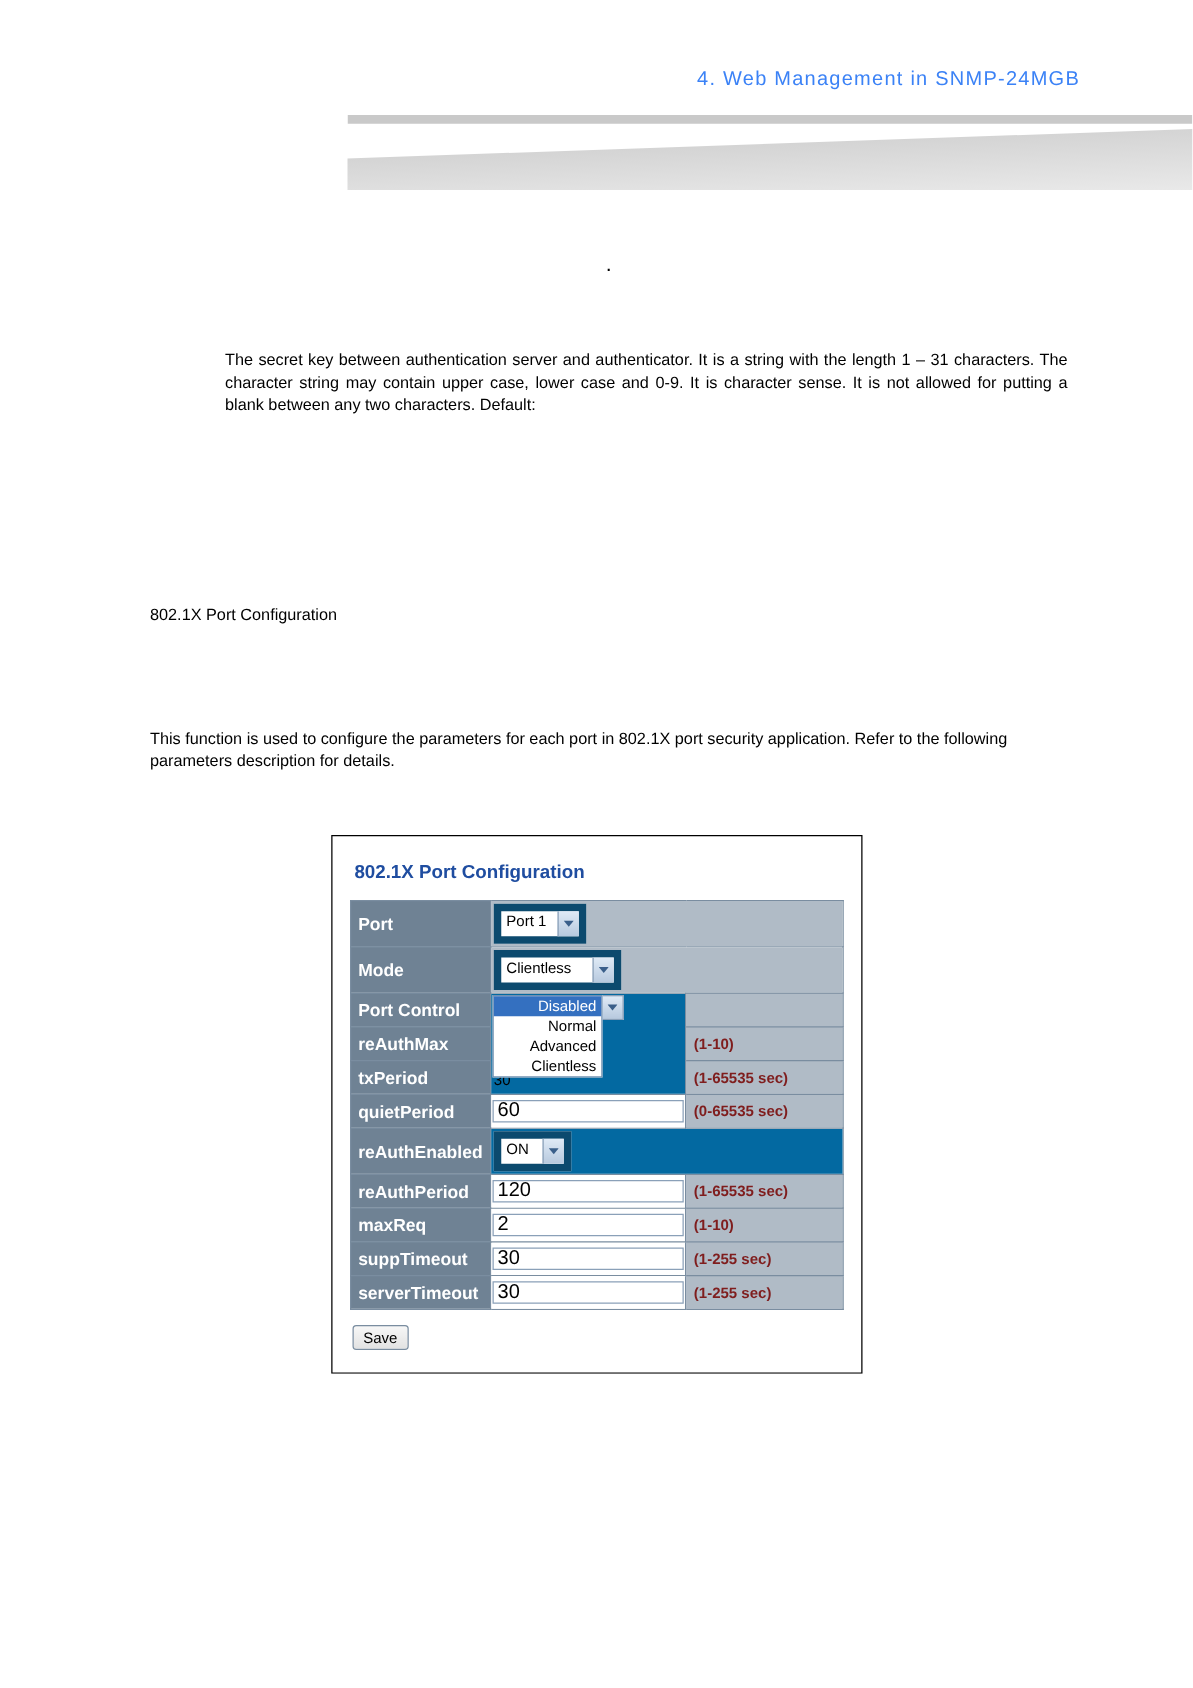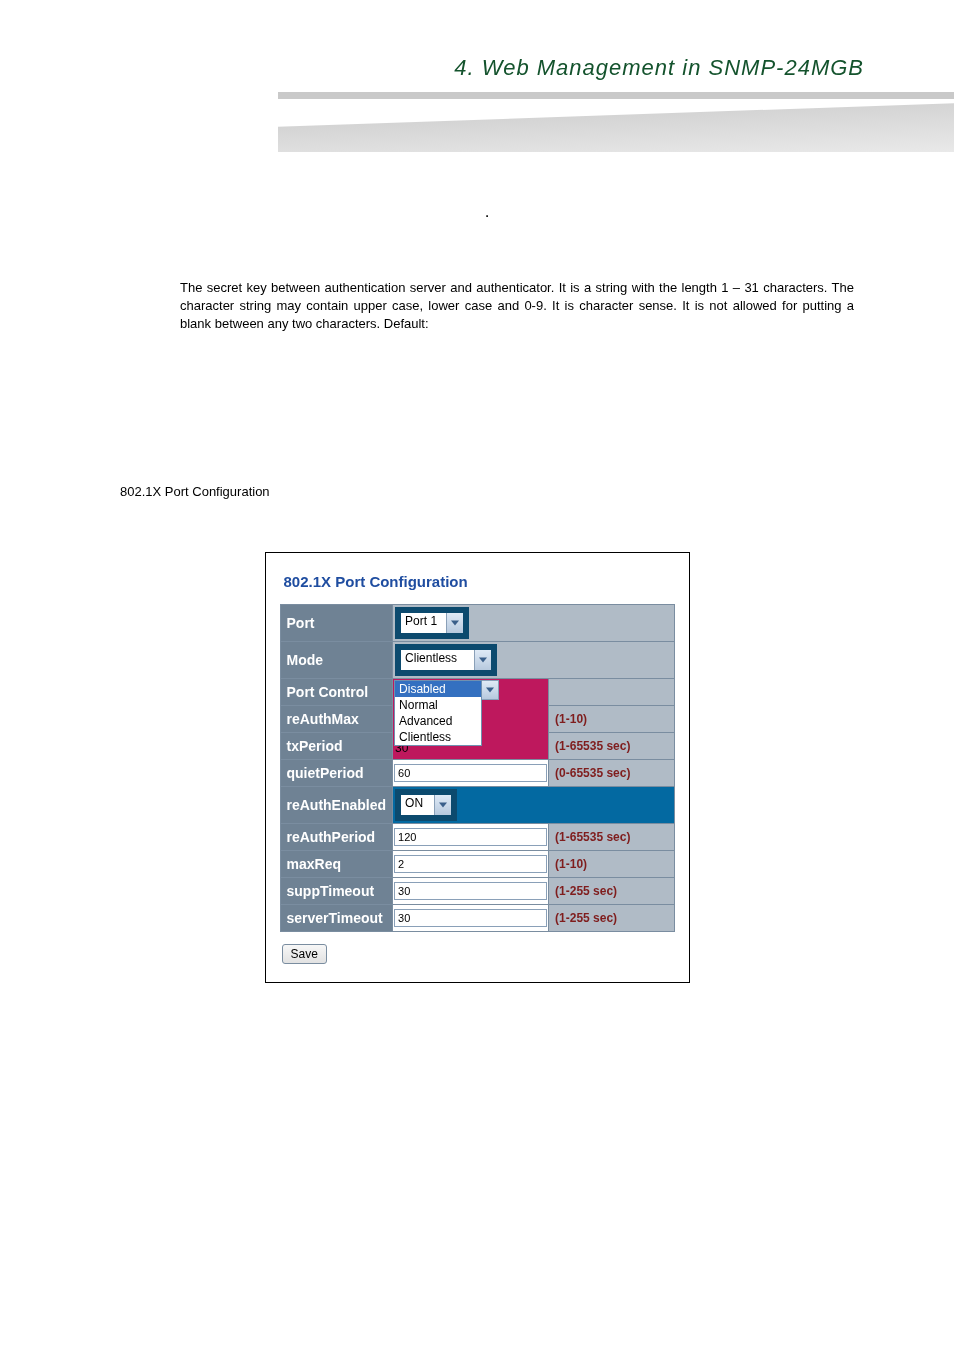--- a/index.html
+++ b/index.html
@@ -23,24 +23,23 @@
     position: absolute;
     left: 60px;
     top: 30px;
     width: 210px;
     height: 70px;
   }
   .chapter {
     position: absolute;
     right: 90px;
     top: 55px;
-    font-size: 22px;
+    font-size: 16px;
     letter-spacing: 1px;
-    color: #14532d;
-    font-style: italic;
+    color: #3b82f6;
   }
   .band {
     position: absolute;
     left: 278px;
     right: 0;
     top: 92px;
     height: 60px;
     overflow: hidden;
   }
   .band-top {
@@ -174,21 +173,21 @@
     font-size: 12px;
     color: #000;
   }
 
   .txt-input {
     border: 1px solid #8aa0b8;
     height: 16px;
     width: 145px;
     margin: 1px;
     padding: 0 3px;
-    font-size: 11px;
+    font-size: 16px;
     background: #fff;
     display: flex;
     align-items: center;
   }
 
   .save-btn {
     margin: 12px 2px 0;
     border: 1px solid #7a8da0;
     background: linear-gradient(#f7f7f7,#e2e2e2);
     font-size: 12px;
@@ -211,20 +210,21 @@
       <div class="band-wedge"></div>
     </div>
   </div>
 
   <div class="body-text dot-line mt-big">.</div>
 
   <div class="body-text indent justify mt-med">The secret key between authentication server and authenticator. It is a string with the length 1 – 31 characters. The character string may contain upper case, lower case and 0-9. It is character sense. It is not allowed for putting a blank between any two characters. Default:</div>
 
   <div class="body-text subhead">802.1X Port Configuration</div>
 
+  <div class="body-text mt-big" style="margin-top:80px;">This function is used to configure the parameters for each port in 802.1X port security application. Refer to the following parameters description for details.</div>
 
   <div class="shot-wrap">
     <div class="shot-title">802.1X Port Configuration</div>
 
     <table class="cfg">
 
       <tbody>
           <tr>
         <th>Port</th>
         <td class="mid" colspan="2" style="background:#b0bbc6">
@@ -248,21 +248,21 @@
               <svg viewBox="0 0 10 6">
                     <path d="M0 0 L5 6 L10 0 Z" fill="#3a5f8a"></path>
                   </svg>
             </span>
           </div>
         </td>
       </tr>
 
       <tr>
         <th>Port Control</th>
-        <td class="mid pc-cell" rowspan="3" style="position:relative; background:#be185d;">
+        <td class="mid pc-cell" rowspan="3" style="position:relative; background:#0369a1;text-align:right;">
           <div class="pc-overlay">
             <div class="opt sel">Disabled</div>
             <div class="opt">Normal</div>
             <div class="opt">Advanced</div>
             <div class="opt">Clientless</div>
           </div>
           <div class="pc-side-arrow">
             <svg viewBox="0 0 10 6" width="8" height="6">
                   <path d="M0 0 L5 6 L10 0 Z" fill="#3a5f8a"></path>
                 </svg>

